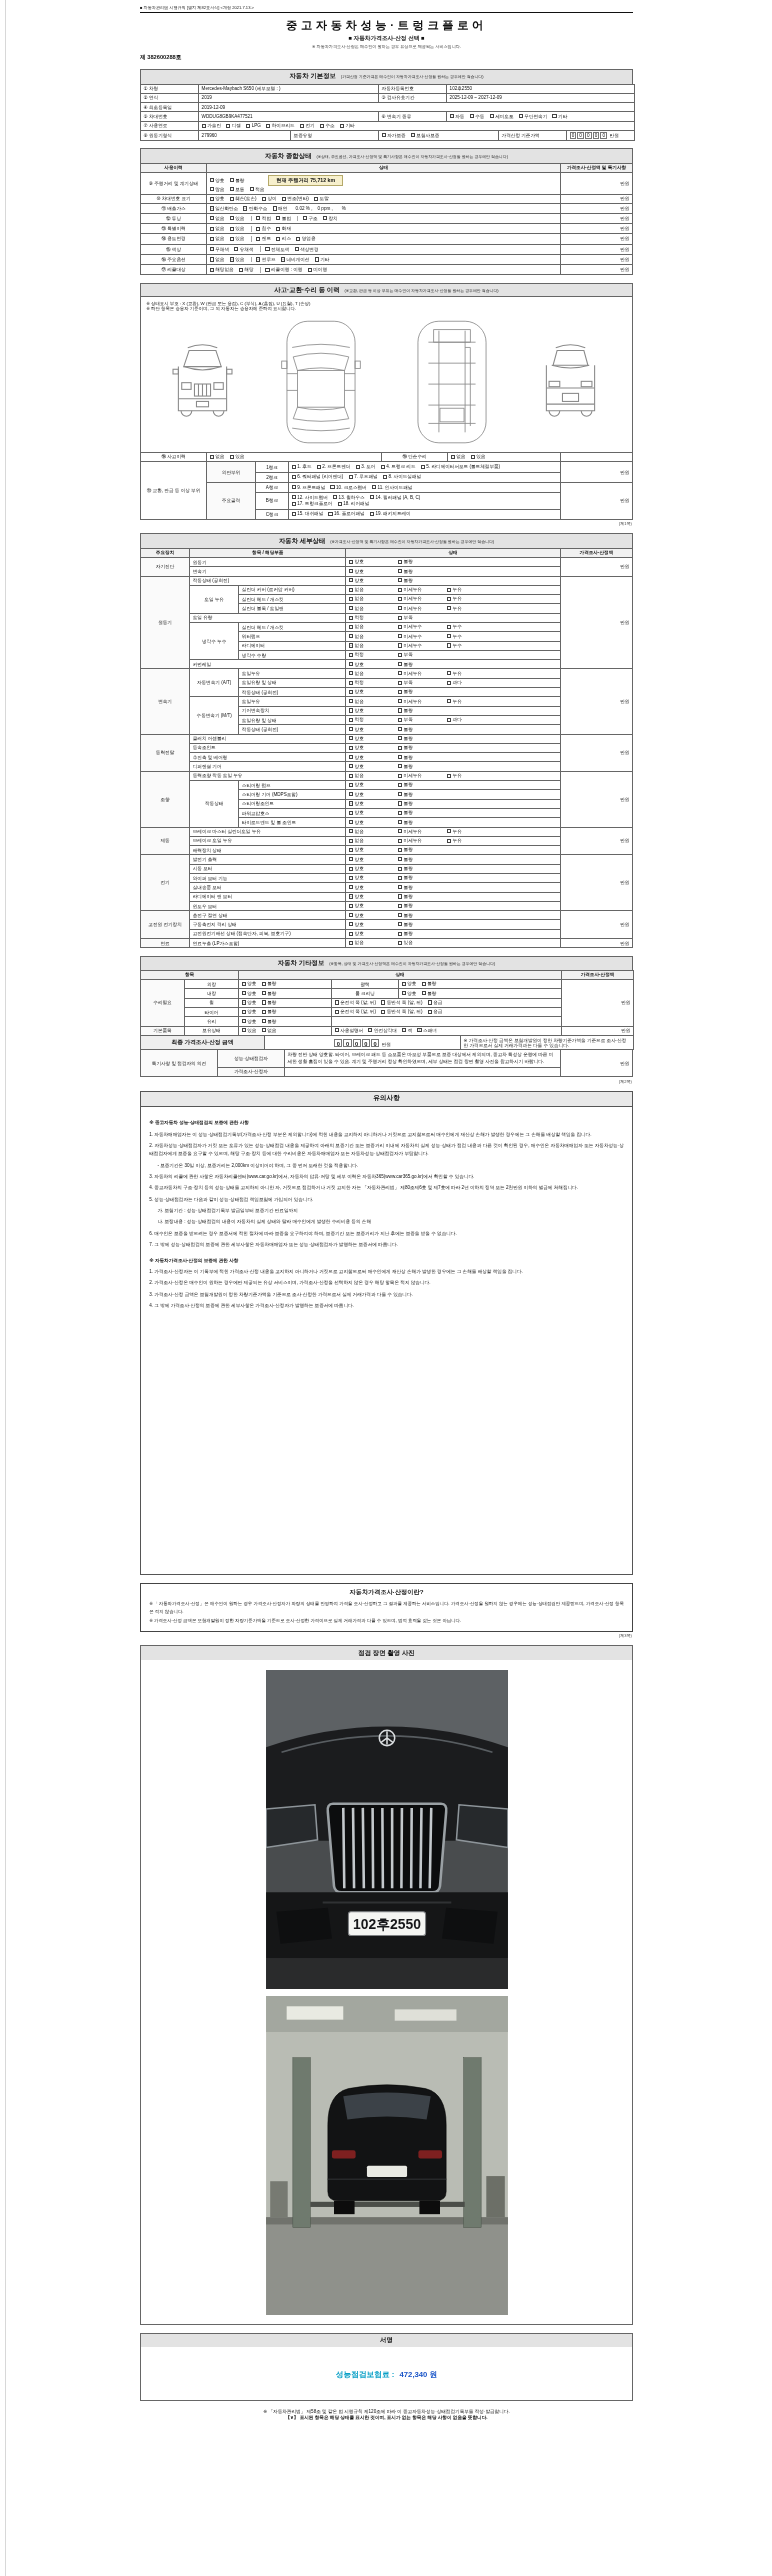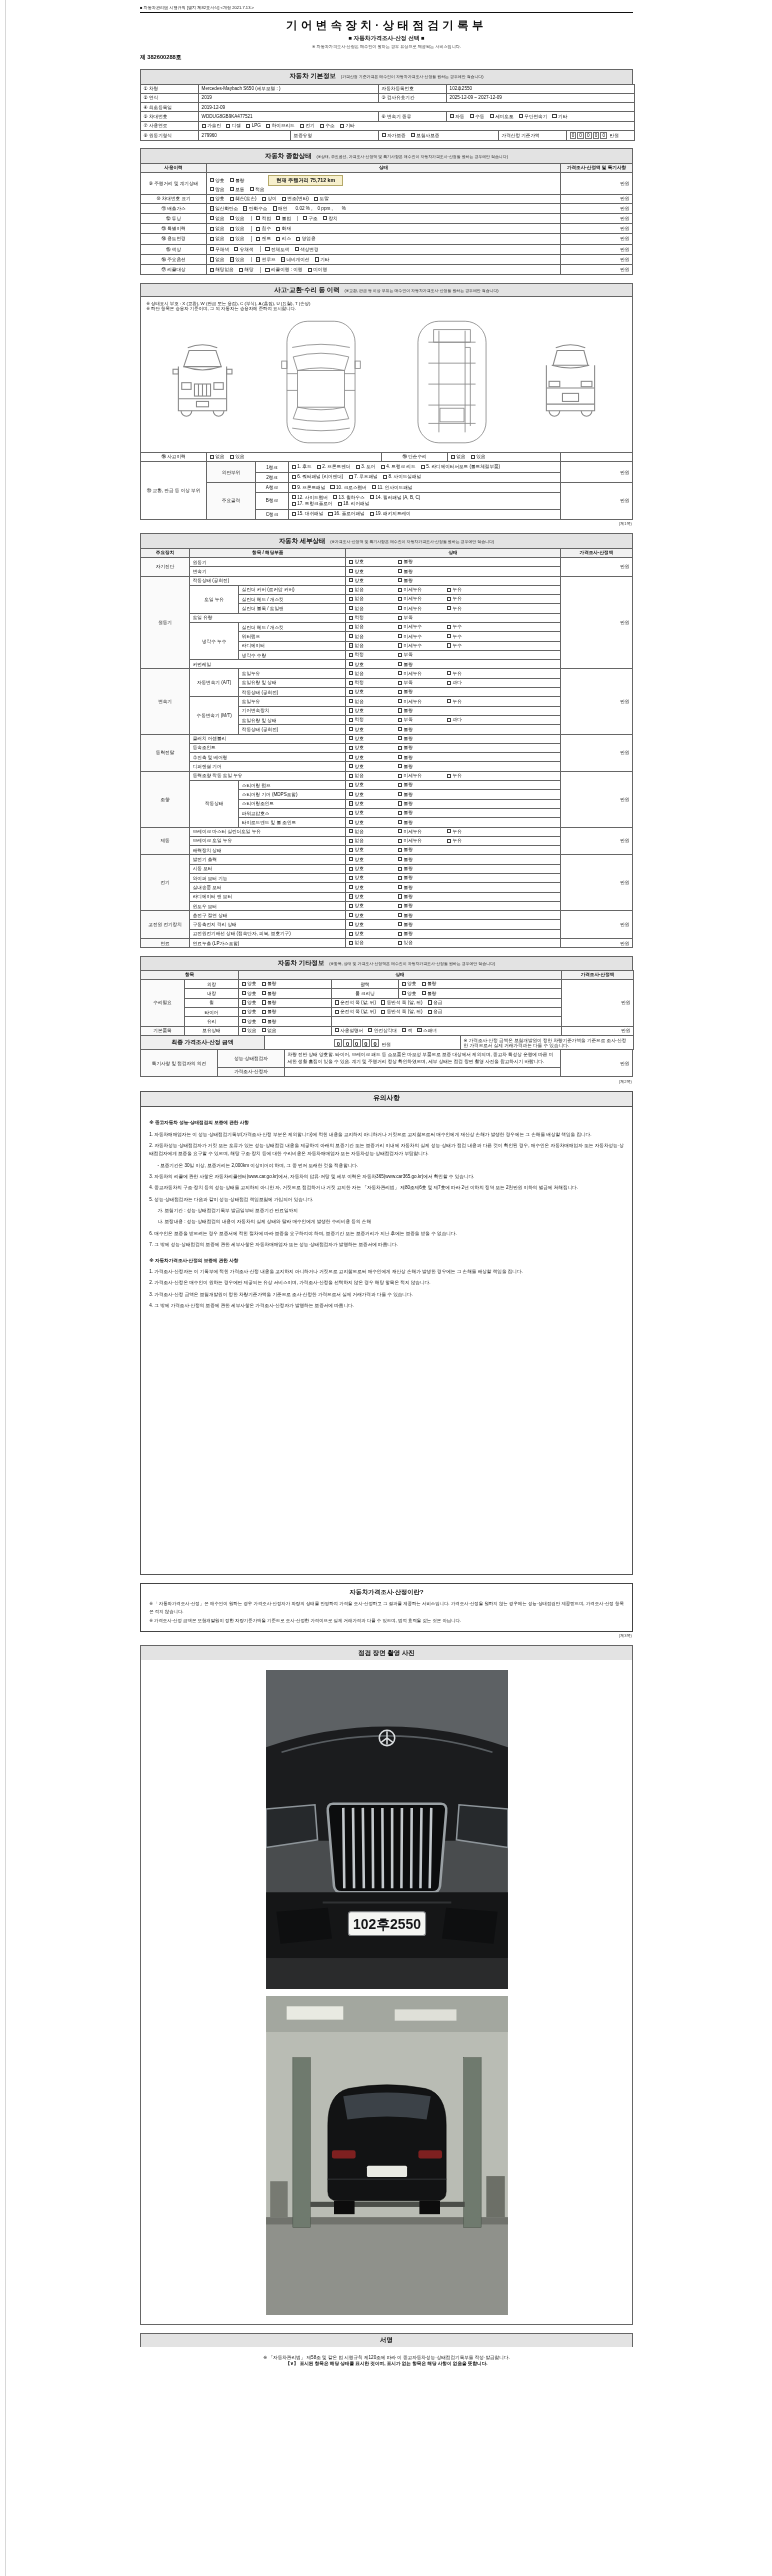--- a/index.html
+++ b/index.html
@@ -84,21 +84,21 @@
   .footer .f2{font-weight:bold;}
 </style>
 </head>
 <body>
 
 <div class="sheet">
 
   <div class="formref">■ 자동차관리법 시행규칙 [별지 제82호서식] &lt;개정 2021.7.13.&gt;</div>
   <div class="topline"></div>
 
-  <h1 class="title">기어변속장치·상태점검기록부</h1>
+  <h1 class="title">중고자동차성능·트렁크플로어</h1>
   <div class="subtitle">■ 자동차가격조사·산정 선택 ■</div>
   <div class="subnote">※ 자동차가격조사·산정은 매수인이 원하는 경우 유상으로 제공되는 서비스입니다.</div>
   <div class="docno">제 382600288호</div>
 
   <div class="secband">
     <span class="sectitle">자동차 기본정보</span>
     <span class="secnote">(가격산정 기준가격은 매수인이 자동차가격조사·산정을 원하는 경우에만 적습니다)</span>
   </div>
   <table class="t">
     <colgroup>
@@ -1647,20 +1647,26 @@
         </g>
         <rect x="8" y="360" width="34" height="70" fill="#777a72"></rect>
         <rect x="428" y="350" width="36" height="80" fill="#6c6f67"></rect>
       </svg>
     </div>
   </div>
 
   <div class="secband">
     <span class="sectitle">서명</span>
   </div>
+  <div class="signbox">
+    <div class="premium">
+      <span class="plabel">성능점검보험료 :</span>
+      <span class="pvalue">472,340 원</span>
+    </div>
+  </div>
 
   <div class="footer">
     <p>※ 「자동차관리법」 제58조 및 같은 법 시행규칙 제120조에 따라 이 중고자동차성능·상태점검기록부를 작성·발급합니다.</p>
     <p class="f2">【∨】 표시된 항목은 해당 상태를 표시한 것이며, 표시가 없는 항목은 해당 사항이 없음을 뜻합니다.</p>
   </div>
 
 </div>
 
 
 </body></html>

